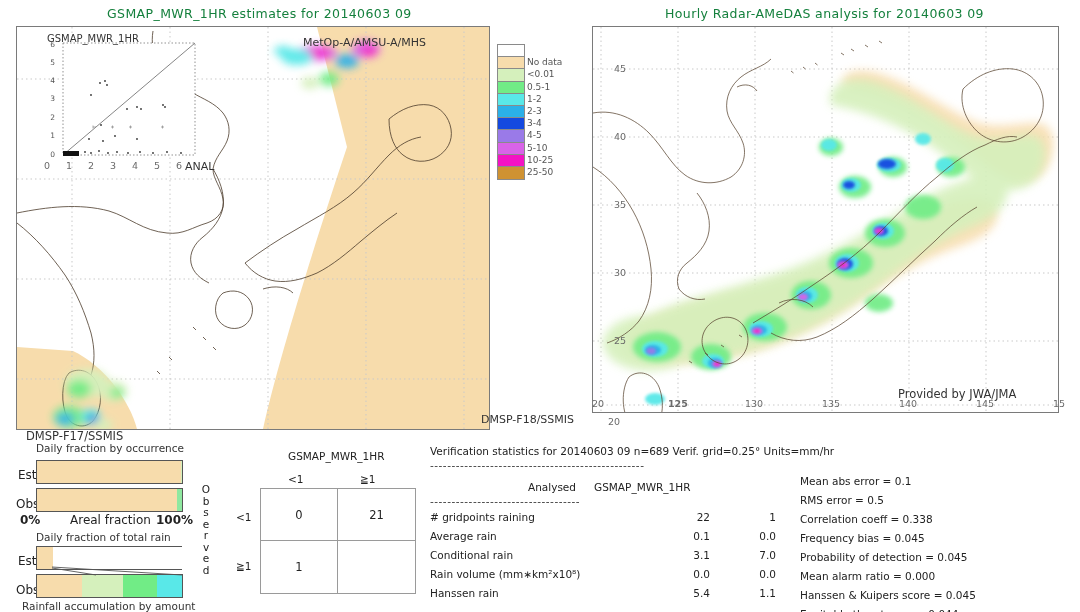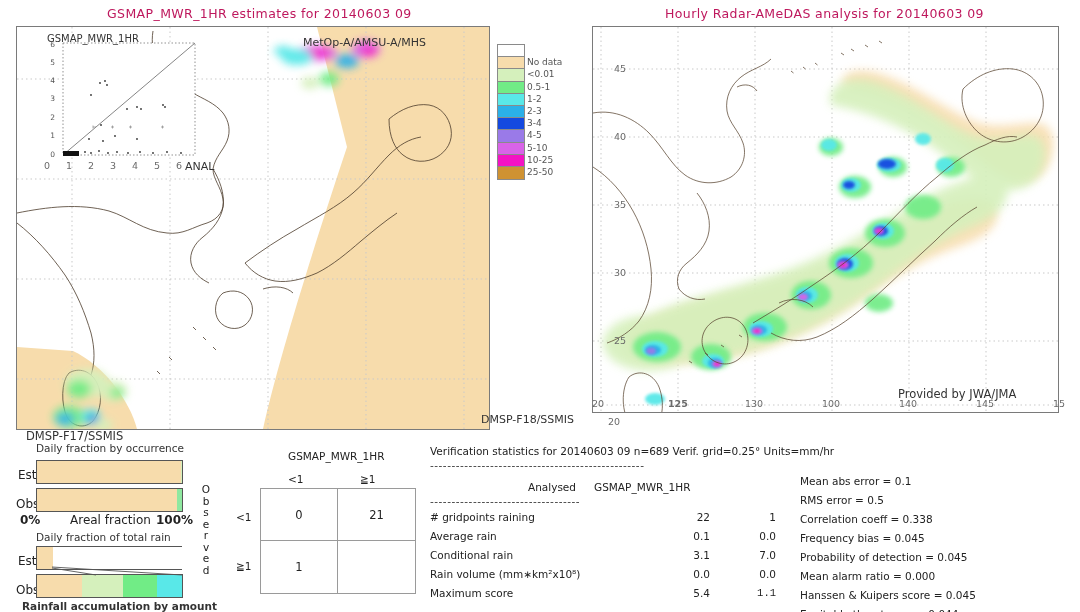--- a/index.html
+++ b/index.html
@@ -5,21 +5,21 @@
   html,body{margin:0;padding:0;background:#ffffff;}
   body{
     width:1080px;height:612px;position:relative;overflow:hidden;
     font-family:"DejaVu Sans","Liberation Sans",sans-serif;
     color:#222;
   }
   .abs{position:absolute;}
 
   
   .paneltitle{
-    font-size:12.5px;color:#be185d;letter-spacing:.4px;white-space:nowrap;
+    font-size:12.5px;color:#15803d;letter-spacing:.4px;white-space:nowrap;
   }
 
   
   .mapframe{
     position:absolute;border:1px solid #7a7a7a;background:#ffffff;overflow:hidden;
   }
 
   .ticklbl{position:absolute;font-size:9.5px;color:#6a6a6a;white-space:nowrap;}
   .maplbl{position:absolute;font-size:11px;color:#333;white-space:nowrap;}
   .maplbl.sm{font-size:10px;}
@@ -381,21 +381,21 @@
     </g>
   </svg>
 
   <div class="maplbl" style="left:305px;top:360px;font-size:11.5px;">Provided by JWA/JMA</div>
 </div>
 
 <div class="abs">
   <span class="ticklbl" style="left:592px;top:398px;">20</span>
   <span class="ticklbl" style="left:668px;top:398px;font-weight:bold;">125</span>
   <span class="ticklbl" style="left:745px;top:398px;">130</span>
-  <span class="ticklbl" style="left:822px;top:398px;">100</span>
+  <span class="ticklbl" style="left:822px;top:398px;">135</span>
   <span class="ticklbl" style="left:899px;top:398px;">140</span>
   <span class="ticklbl" style="left:976px;top:398px;">145</span>
   <span class="ticklbl" style="left:1053px;top:398px;">15</span>
   <span class="ticklbl" style="left:608px;top:416px;">20</span>
 </div>
 <div class="abs">
   <span class="ticklbl" style="left:614px;top:63px;">45</span>
   <span class="ticklbl" style="left:614px;top:131px;">40</span>
   <span class="ticklbl" style="left:614px;top:199px;">35</span>
   <span class="ticklbl" style="left:614px;top:267px;">30</span>
@@ -433,21 +433,21 @@
     <div class="barseg" style="width: 28%; background: rgb(213, 240, 188);"></div>
     <div class="barseg" style="width: 24%; background: rgb(113, 236, 134);"></div>
     <div class="barseg" style="width: 17%; background: rgb(89, 232, 232);"></div>
   </div>
 
 <svg class="abs" style="left:36px;top:566px;" width="146" height="10">
   <line x1="16" y1="1" x2="146" y2="9" stroke="#555" stroke-width="0.9"></line>
   <line x1="16" y1="2" x2="60" y2="9" stroke="#555" stroke-width="0.9"></line>
 </svg>
 
-<div class="bl-title" style="left:22px;top:600px;font-weight:bold;">Rainfall accumulation by amount</div>
+<div class="bl-title" style="left:22px;top:600px;font-weight:normal;">Rainfall accumulation by amount</div>
 
 <div class="ct-title" style="left:288px;top:450px;">GSMAP_MWR_1HR</div>
 
 <div class="ct-hdr" style="left:288px;top:473px;">&lt;1</div>
 <div class="ct-hdr" style="left:360px;top:473px;">≧1</div>
 
 <div class="obs-vert" style="left:200px;top:484px;">O<br>b<br>s<br>e<br>r<br>v<br>e<br>d</div>
 
 <div class="ct-hdr" style="left:236px;top:511px;">&lt;1</div>
 <div class="ct-hdr" style="left:236px;top:560px;">≧1</div>
@@ -471,23 +471,23 @@
     <div class="st-num" style="left: 726px; top: 511px; width: 50px;">1</div>
     <div class="st" style="left: 430px; top: 530px;">Average rain</div>
     <div class="st-num" style="left: 660px; top: 530px; width: 50px;">0.1</div>
     <div class="st-num" style="left: 726px; top: 530px; width: 50px;">0.0</div>
     <div class="st" style="left: 430px; top: 549px;">Conditional rain</div>
     <div class="st-num" style="left: 660px; top: 549px; width: 50px;">3.1</div>
     <div class="st-num" style="left: 726px; top: 549px; width: 50px;">7.0</div>
     <div class="st" style="left: 430px; top: 568px;">Rain volume (mm∗km²x10⁸)</div>
     <div class="st-num" style="left: 660px; top: 568px; width: 50px;">0.0</div>
     <div class="st-num" style="left: 726px; top: 568px; width: 50px;">0.0</div>
-    <div class="st" style="left: 430px; top: 587px;">Maximum score</div>
+    <div class="st" style="left: 430px; top: 587px;">Hanssen rain</div>
     <div class="st-num" style="left: 660px; top: 587px; width: 50px;">5.4</div>
-    <div class="st-num" style="left: 726px; top: 587px; width: 50px; font-family: Liberation Mono, monospace;">1.1</div>
+    <div class="st-num" style="left: 726px; top: 587px; width: 50px;">1.1</div>
   </div>
 <div id="verif-scores">
     <div class="st" style="left: 800px; top: 475px;">Mean abs error = 0.1</div>
     <div class="st" style="left: 800px; top: 494px;">RMS error = 0.5</div>
     <div class="st" style="left: 800px; top: 513px;">Correlation coeff = 0.338</div>
     <div class="st" style="left: 800px; top: 532px;">Frequency bias = 0.045</div>
     <div class="st" style="left: 800px; top: 551px;">Probability of detection = 0.045</div>
     <div class="st" style="left: 800px; top: 570px;">Mean alarm ratio = 0.000</div>
     <div class="st" style="left: 800px; top: 589px;">Hanssen &amp; Kuipers score = 0.045</div>
     <div class="st" style="left: 800px; top: 608px;">Equitable threat score= 0.044</div>

